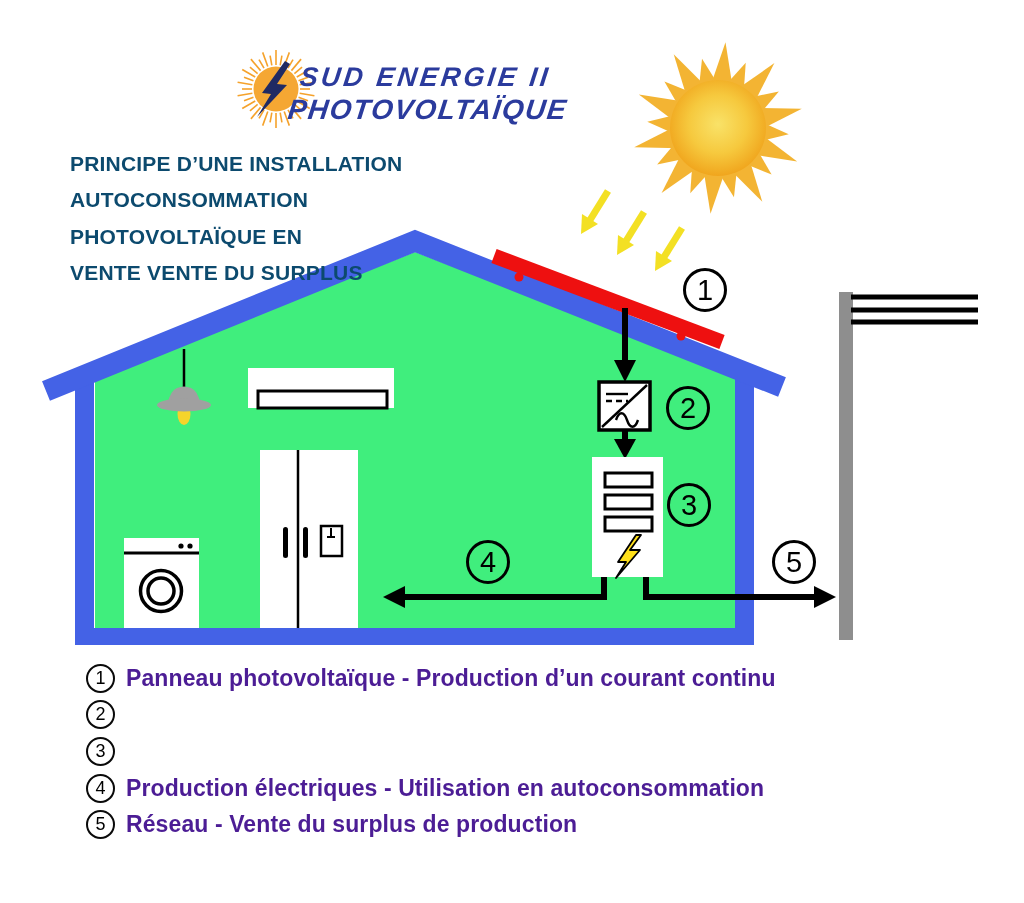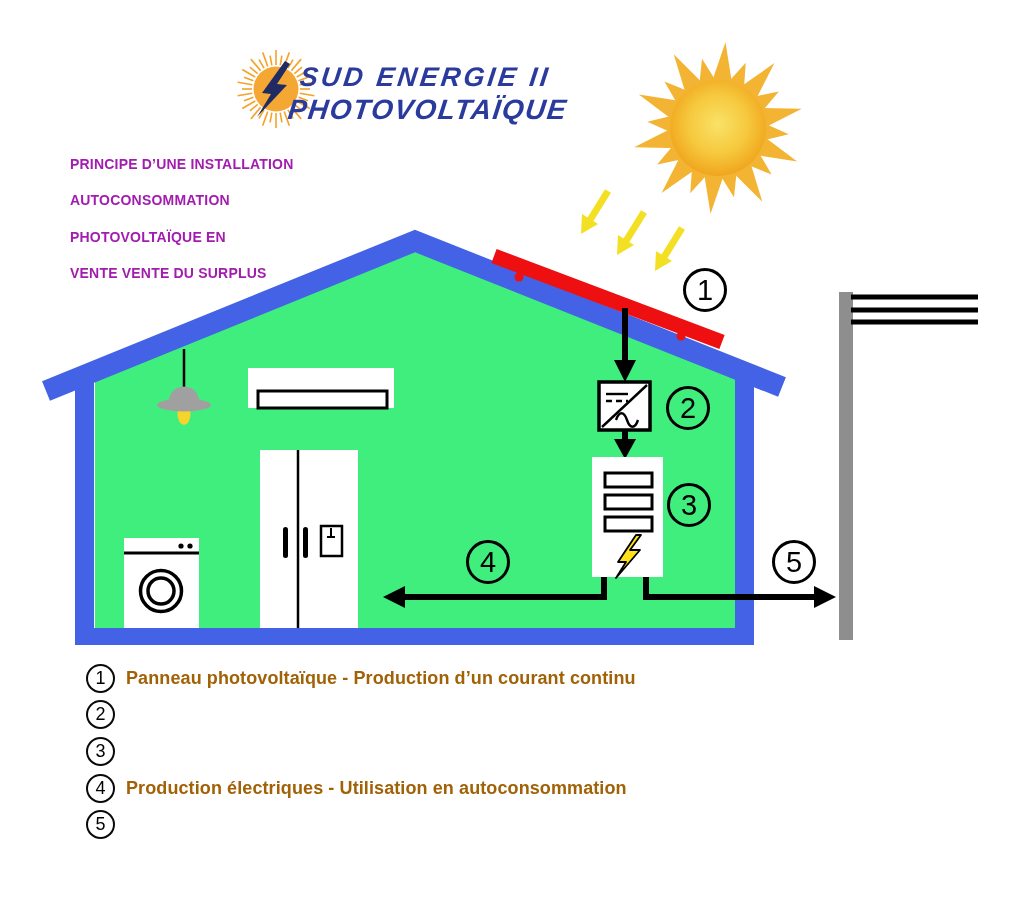--- a/index.html
+++ b/index.html
@@ -7,41 +7,41 @@
         font-family:"Liberation Sans",sans-serif;}
   .art{position:absolute;left:0;top:0;}
 
   
   .logo-line{position:absolute;color:#2B3B9D;font-style:italic;font-weight:800;
              transform:skewX(-7deg);white-space:nowrap;}
   .logo-line1{left:300px;top:62px;font-size:27px;letter-spacing:3px;}
   .logo-line2{left:288px;top:94px;font-size:28px;letter-spacing:1.5px;}
 
   
-  .title{position:absolute;left:70px;top:146px;color:#a21caf;font-size:14px;
+  .title{position:absolute;left:70px;top:146px;color:#0c4a6e;font-size:21px;
          font-weight:600;letter-spacing:.2px;}
   .title .tline{line-height:36.3px;white-space:nowrap;}
 
   
   .marker{position:absolute;width:38px;height:38px;border:3px solid #000;border-radius:50%;
           display:flex;align-items:center;justify-content:center;
           font-size:29px;font-weight:400;color:#000;background:transparent;}
   .m1{left:683px;top:268px;}
   .m2{left:666px;top:386px;}
   .m3{left:667px;top:483px;}
   .m4{left:466px;top:540px;}
   .m5{left:772px;top:540px;}
 
   
   .legend{position:absolute;left:86px;top:660px;}
   .legend-row{display:flex;align-items:center;height:36.6px;gap:11px;}
   .legend-num{width:25px;height:25px;flex:0 0 auto;border:2.4px solid #0a0a0a;border-radius:50%;
               display:flex;align-items:center;justify-content:center;
               font-size:18px;font-weight:500;color:#000;}
-  .legend-text{font-size:18px;font-weight:600;color:#a16207;white-space:nowrap;letter-spacing:.1px;}
+  .legend-text{font-size:23px;font-weight:600;color:#4c1d95;white-space:nowrap;letter-spacing:.1px;}
 
   
   #logo-rays line{stroke:#F5A22B;stroke-width:1.6;}
   #sun-rays polygon{fill:#F3B433;}
 </style>
 </head>
 <body>
 
 <div class="page">
 
@@ -247,16 +247,17 @@
     </div>
     <div class="legend-row">
       <span class="legend-num">3</span>
     </div>
     <div class="legend-row">
       <span class="legend-num">4</span>
       <span class="legend-text">Production électriques - Utilisation en autoconsommation</span>
     </div>
     <div class="legend-row">
       <span class="legend-num">5</span>
+      <span class="legend-text">Réseau - Vente du surplus de production</span>
     </div>
   </div>
 
 </div>
 
 </body></html>

